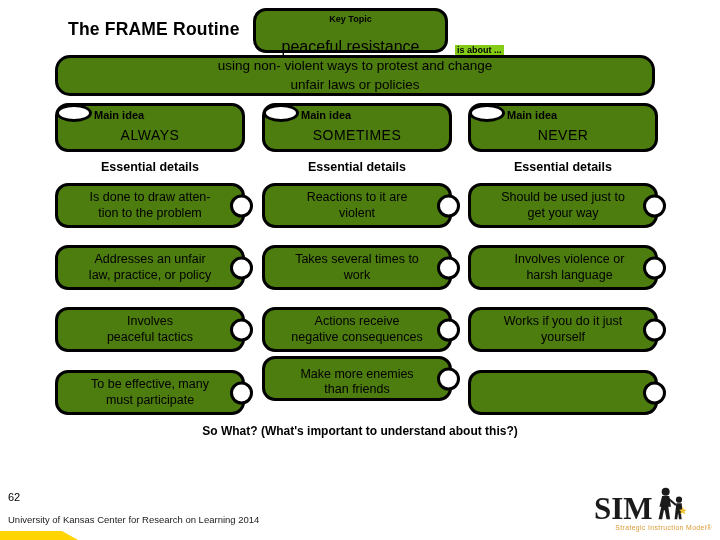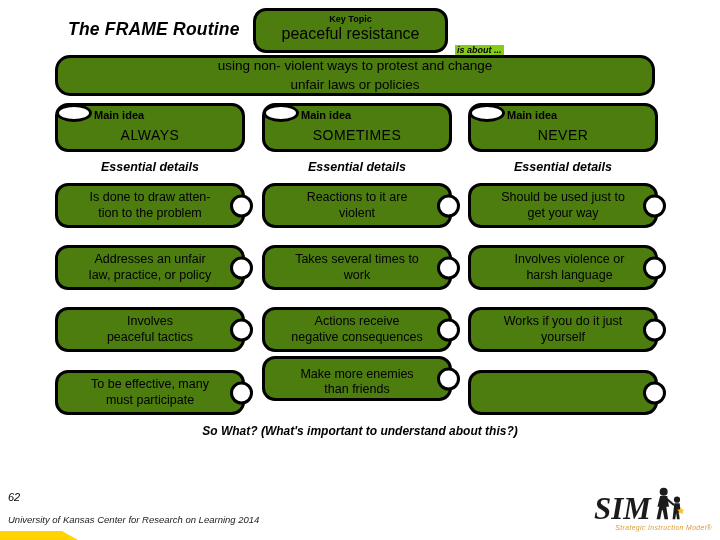--- a/index.html
+++ b/index.html
@@ -1,30 +1,30 @@
 <!DOCTYPE html>
 <html><head>
 <meta charset="utf-8">
 <style>
   html,body{margin:0;padding:0;background:#888;}
   .canvas{
     position:relative;width:720px;height:540px;background:#fff;
     font-family:"Liberation Sans",sans-serif;color:#000;overflow:hidden;
   }
-  .abs{position:absolute;font-style:italic;}
+  .abs{position:absolute;}
   .slide-title{
     left:68px;top:19px;font-size:17.5px;font-weight:bold;letter-spacing:.2px;
   }
   .box{
     position:absolute;background:#4d7c0f;border:3px solid #000;border-radius:13px;
     box-sizing:border-box;
   }
   .keytopic{left:253px;top:8px;width:195px;height:45px;z-index:3;text-align:center;}
   .kt-label{font-size:9px;font-weight:bold;margin-top:3px;}
-  .kt-value{font-size:16px;margin-top:1px;}
+  .kt-value{font-size:16px;margin-top:14px;}
   .isabout{left:455px;top:45px;font-size:9px;font-weight:bold;z-index:4;background:#84cc16;padding:0 2px;}
   .bigbox{
     left:55px;top:55px;width:600px;height:41px;z-index:2;border-radius:15px;
     display:flex;align-items:center;justify-content:center;text-align:center;
     font-size:13.5px;line-height:1.35;white-space:pre-line;
   }
   .mainidea{top:103px;height:49px;}
   .mi-oval{
     position:absolute;left:-2px;top:-2px;width:30px;height:12px;background:#fff;
     border:3px solid #000;border-radius:50%;

